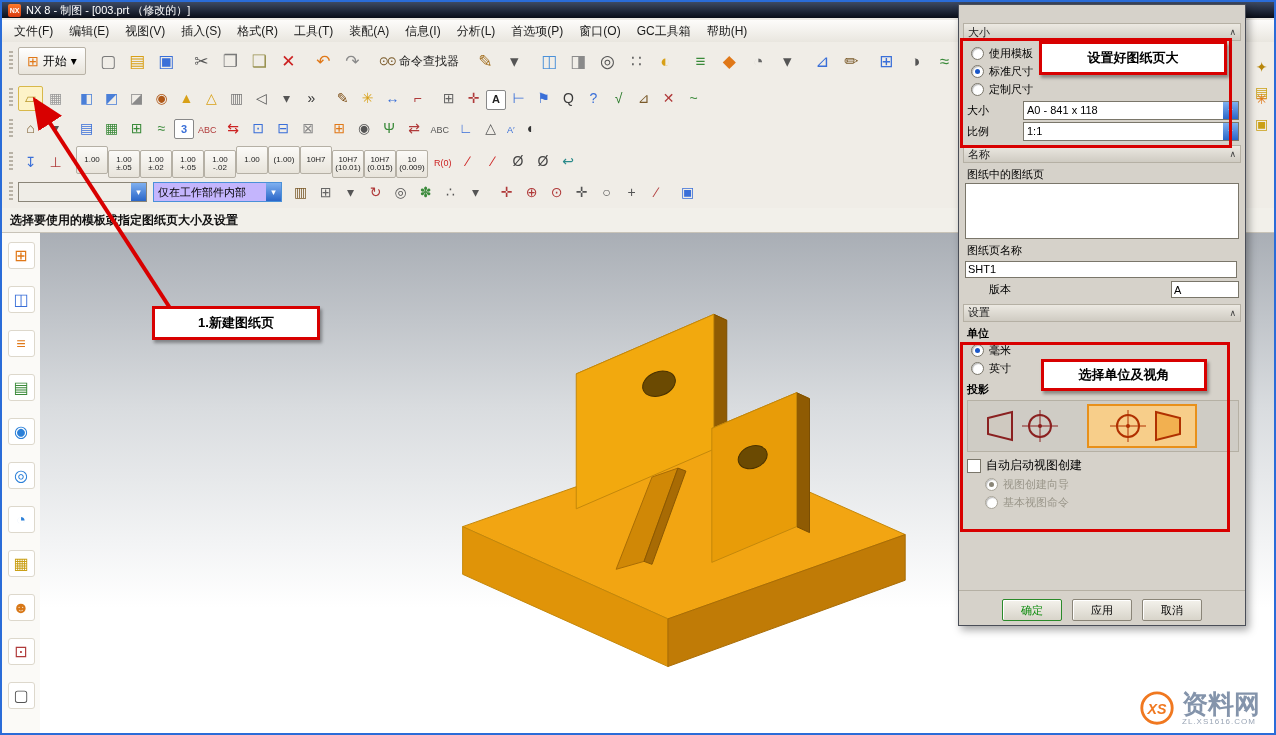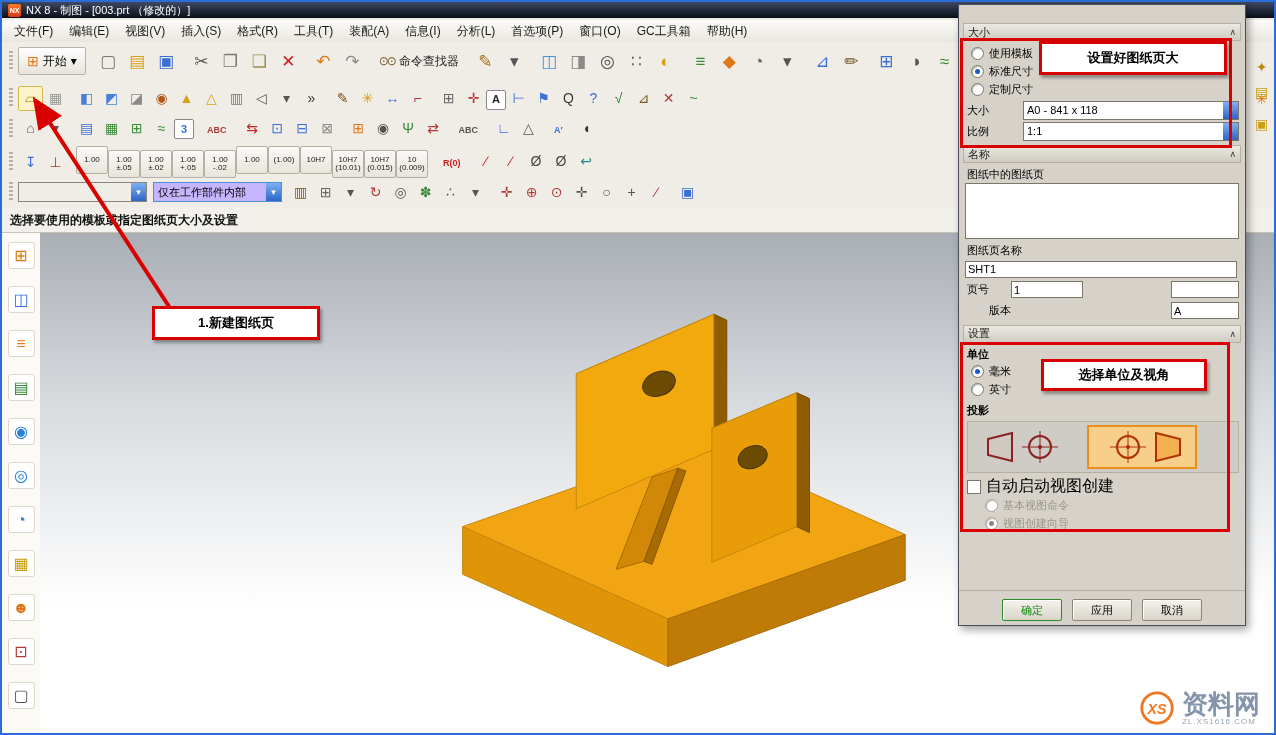--- a/index.html
+++ b/index.html
@@ -12,21 +12,21 @@
   
   .menubar{position:absolute;top:18px;left:0;right:0;height:22px;background:linear-gradient(#fdfcfa,#e9e6df);border-bottom:1px solid #cfcabf;display:flex;align-items:center;padding-left:4px;font-size:12px;color:#1a1a1a;z-index:2;}
   .menu-item{padding:2px 8px;cursor:default;}
 
   
   .toolzone{position:absolute;top:40px;left:0;right:0;height:166px;background:#f0ede7;border-bottom:1px solid #cbc6bb;z-index:2;}
   .tbrow{position:absolute;left:0;display:flex;align-items:center;gap:2px;padding-left:4px;}
   .grip{width:4px;height:20px;margin:0 3px;background:repeating-linear-gradient(180deg,#b8b2a6 0 2px,transparent 2px 4px);}
   .ticon{width:23px;height:23px;display:inline-flex;align-items:center;justify-content:center;font-size:14px;border:1px solid transparent;border-radius:2px;cursor:default;line-height:1;}
   .row1 .ticon{width:27px;height:27px;font-size:17px;}
-  .ticon.wide{width:auto;padding:0 12px;font-size:9px;font-weight:bold;text-align:center;}
+  .ticon.wide{width:auto;padding:0 3px;font-size:9px;font-weight:normal;text-align:center;}
   .ticon.boxed{border:1px solid #888;background:#fff;font-size:11px;font-weight:bold;width:18px;height:18px;}
   .ticon.hl{background:#fdf3c8;border:1px solid #d8b84a;}
   .tsep{width:1px;height:20px;background:#c6c1b6;margin:0 3px;}
   .dimbtn{min-width:26px;height:26px;padding:0 2px;display:inline-flex;align-items:center;justify-content:center;font-size:8px;line-height:8px;white-space:pre-line;text-align:center;border:1px solid #b5b0a5;background:linear-gradient(#fbfaf7,#e8e4db);border-radius:2px;color:#222;}
   .startbtn{display:inline-flex;align-items:center;gap:4px;height:26px;padding:0 8px;border:1px solid #b8b2a6;border-radius:2px;background:linear-gradient(#fff,#e8e4db);font-size:12px;}
   .startbtn .sg{color:#e07818;font-size:14px;}
   .finder{display:inline-flex;align-items:center;gap:4px;font-size:12px;padding:0 4px;color:#222;}
   .finder .fi{color:#7a5a2a;font-size:12px;letter-spacing:-2px;}
   .combo{height:18px;display:inline-flex;align-items:center;border:1px solid #8a8578;background:#c4b5fd;font-size:11px;margin-right:4px;}
   .combo .val{padding:0 4px;min-width:104px;white-space:nowrap;overflow:hidden;}
@@ -71,21 +71,21 @@
   .frow .lbl{width:56px;flex:none;}
   .drop{flex:1;height:17px;display:flex;align-items:center;border:1px solid #7a766a;background:#fff;font-size:11px;}
   .drop .val{flex:1;padding:0 3px;overflow:hidden;white-space:nowrap;}
   .drop .arr{width:15px;height:100%;background:linear-gradient(#7fb0f0,#2a66c8);color:#fff;display:flex;align-items:center;justify-content:center;font-size:8px;flex:none;}
   .tlabel{font-size:11px;margin:4px 0 2px 2px;height:14px;}
   .tfield{height:15px;border:1px solid #7a766a;background:#fff;font-size:11px;font-family:inherit;padding:0 2px;box-sizing:content-box;}
   .listbox{height:54px;border:1px solid #7a766a;background:#fff;margin:2px 0;}
   .proj{display:flex;gap:6px;margin:4px 0 6px 2px;background:#cfccc5;padding:3px;border:1px solid #b5b0a4;}
   .projbtn{width:106px;height:40px;display:flex;align-items:center;justify-content:center;border:2px solid transparent;}
   .projbtn.sel{border:2px solid #e8901a;background:#f7ce8a;}
-  .cbrow{display:flex;align-items:center;gap:5px;font-size:16px;margin:6px 0 2px 2px;height:16px;}
+  .cbrow{display:flex;align-items:center;gap:5px;font-size:12px;margin:6px 0 2px 2px;height:16px;}
   .cb{width:12px;height:12px;background:#fff;border:1px solid #7a766a;flex:none;}
   .dlgbtns{position:absolute;left:0;right:0;bottom:4px;display:flex;justify-content:center;gap:10px;border-top:1px solid #b5b0a4;padding-top:8px;}
   .dbtn{min-width:58px;height:20px;font-size:11px;display:flex;align-items:center;justify-content:center;background:linear-gradient(#f4f2ec,#d8d4ca);border:1px solid #8a8578;border-radius:2px;box-shadow:inset 1px 1px 0 #fff;}
   .dbtn.ok{color:#0a8a0a;border-color:#2a8a2a;}
 
   
   .watermark{position:absolute;right:6px;bottom:4px;display:flex;align-items:center;gap:6px;z-index:7;background:rgba(255,255,255,.9);padding:2px 8px;border-radius:4px;}
   .wm-brand{font-size:26px;font-weight:bold;color:#8494ab;line-height:1;}
   .wm-domain{font-size:8px;color:#9aa5b5;letter-spacing:1px;}
 </style>
@@ -274,26 +274,20 @@
         <span>名称</span>
         <span class="chev">∧</span>
       </div>
 
       <div class="tlabel">图纸中的图纸页</div>
       <div class="listbox"></div>
 
       <div class="tlabel">图纸页名称</div>
       <input class="tfield" style="width: calc(100% - 8px);" value="SHT1">
 
-      <div class="frow">
-        <span class="lbl" style="width:44px;">页号</span>
-        <input class="tfield" style="width: 66px;" value="1">
-        <span style="flex:1;"></span>
-        <input class="tfield" style="width: 62px;" value="">
-      </div>
       <div class="frow">
         <span class="lbl" style="width:44px;text-align:right;">版本</span>
         <span style="flex:1;"></span>
         <input class="tfield" style="width: 62px;" value="A">
       </div>
 
       <div class="sect">
         <span>设置</span>
         <span class="chev">∧</span>
       </div>
@@ -327,27 +321,27 @@
             <circle cx="30" cy="18" r="2" fill="#b03000"></circle>
             <path d="M58 4 L82 10 L82 26 L58 32 Z" fill="#f2b050" stroke="#b03000" stroke-width="2"></path>
           </svg>
         </span>
       </div>
 
       <div class="cbrow">
         <span class="cb"></span>
         <span>自动启动视图创建</span>
       </div>
+      <div class="radio dis sel" style="margin-left:20px;">
+        <span class="rb"></span>
+        <span>视图创建向导</span>
+      </div>
       <div class="radio dis" style="margin-left:20px;">
         <span class="rb"></span>
         <span>基本视图命令</span>
-      </div>
-      <div class="radio dis sel" style="margin-left:20px;">
-        <span class="rb"></span>
-        <span>视图创建向导</span>
       </div>
 
       <div class="dlgbtns">
         <span class="dbtn ok">确定</span>
         <span class="dbtn">应用</span>
         <span class="dbtn">取消</span>
       </div>
 
       
       <div class="redframe" style="left:1px;top:17px;width:266px;height:104px;"></div>

